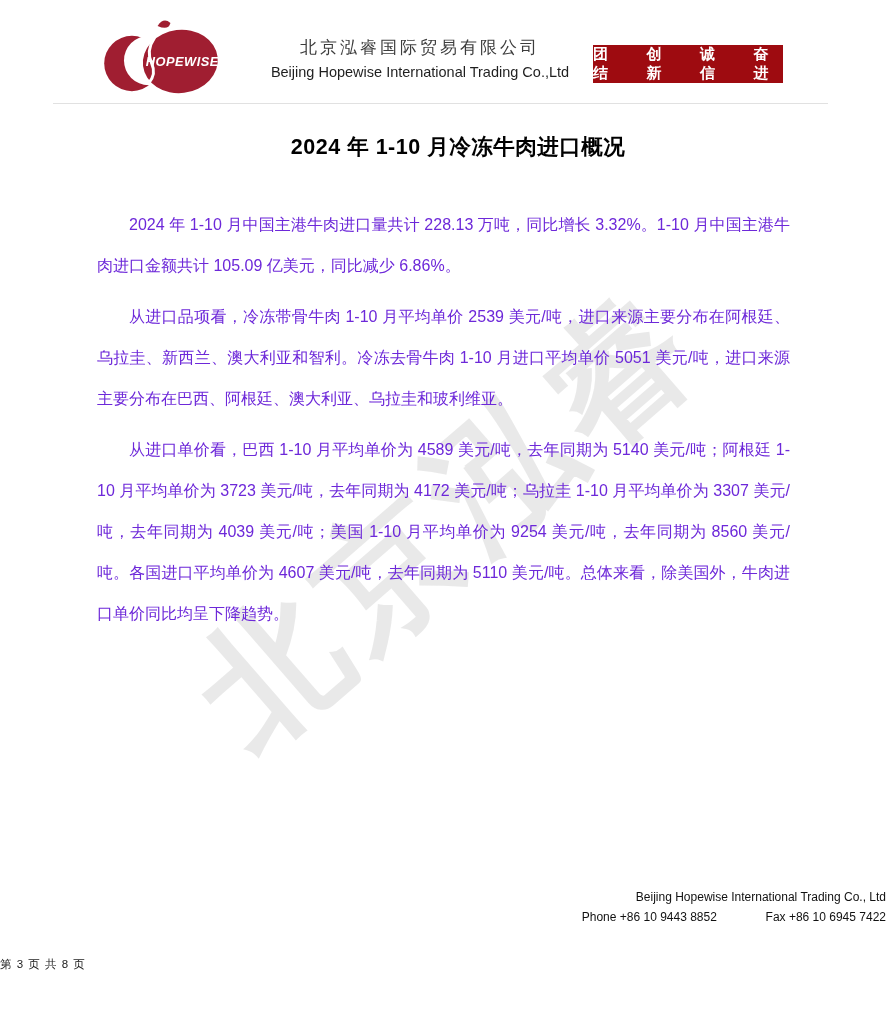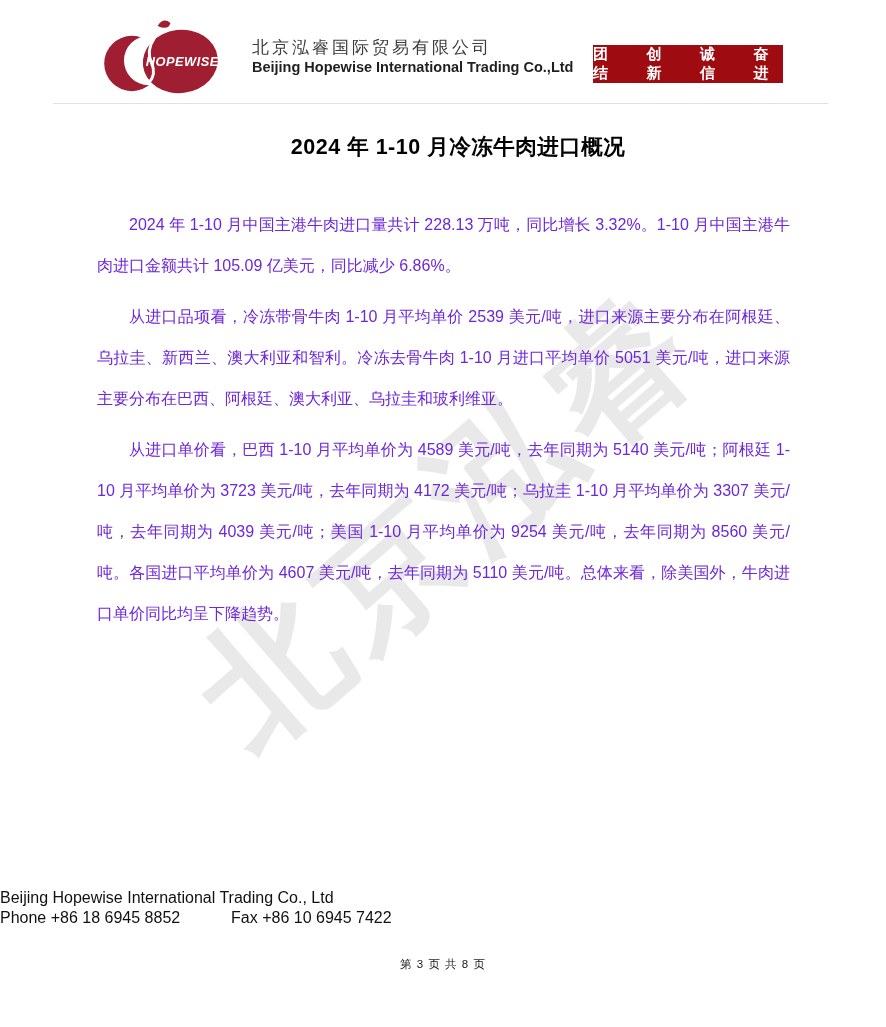--- a/index.html
+++ b/index.html
@@ -31,28 +31,29 @@
     z-index: 0;
     pointer-events: none;
     user-select: none;
   }
 
   
   .header { position: absolute; left: 0; top: 0; width: 100%; height: 96px; z-index: 1; }
   .logo { position: absolute; left: 103px; top: 16px; width: 124px; height: 86px; }
   .company-block {
     position: absolute; left: 252px; top: 36px; width: 336px;
-    text-align: left; z-index: 1;
+    text-align: center; z-index: 1;
   }
   .company-zh {
     font-family: "Liberation Serif", "DejaVu Serif", serif;
     font-size: 17px; letter-spacing: 3px; color: #3c3c3c;
   }
   .company-en {
-    font-size: 14.5px; font-weight: 700; color: #1f1f1f;
+    margin-top: 5px;
+    font-size: 14.5px; font-weight: 400; color: #1f1f1f;
   }
   .slogan-banner {
     position: absolute; right: 103px; top: 45px;
     width: 190px; height: 38px;
     display: flex; align-items: flex-start; justify-content: center; gap: 24px;
     color: #ffffff; font-size: 15px; font-weight: bold;
   }
   .header-divider {
     position: absolute; left: 53px; right: 58px; top: 103px;
     border-top: 1px solid #e1e1e1;
@@ -78,29 +79,28 @@
     font-size: 16px;
     line-height: 41px;
     text-align: justify;
     text-indent: 2em;
     color: #6d28d9;
   }
 
   
   .footer {
     position: absolute; left: 0; top: 888px; width: 100%;
-    text-align: left;
-    font-size: 16px; color: #111111; line-height: 19.5px;
+    text-align: right;
+    font-size: 12px; color: #111111; line-height: 19.5px;
     z-index: 1;
   }
   .footer .phone-fax-row span { display: inline-block; }
   .footer .phone-fax-gap { width: 42px; }
   .page-number {
     position: absolute; left: 0; top: 957px; width: 100%;
-    text-align: center;
     font-size: 11.5px; color: #222222; letter-spacing: 1px;
     z-index: 1;
   }
 </style>
 </head>
 <body>
 
 <div class="page">
 
   <div class="watermark">北京泓睿</div>
@@ -142,21 +142,21 @@
 
   <div class="doc-body">
     <p>2024 年 1-10 月中国主港牛肉进口量共计 228.13 万吨，同比增长 3.32%。1-10 月中国主港牛肉进口金额共计 105.09 亿美元，同比减少 6.86%。</p>
     <p>从进口品项看，冷冻带骨牛肉 1-10 月平均单价 2539 美元/吨，进口来源主要分布在阿根廷、乌拉圭、新西兰、澳大利亚和智利。冷冻去骨牛肉 1-10 月进口平均单价 5051 美元/吨，进口来源主要分布在巴西、阿根廷、澳大利亚、乌拉圭和玻利维亚。</p>
     <p>从进口单价看，巴西 1-10 月平均单价为 4589 美元/吨，去年同期为 5140 美元/吨；阿根廷 1-10 月平均单价为 3723 美元/吨，去年同期为 4172 美元/吨；乌拉圭 1-10 月平均单价为 3307 美元/吨，去年同期为 4039 美元/吨；美国 1-10 月平均单价为 9254 美元/吨，去年同期为 8560 美元/吨。各国进口平均单价为 4607 美元/吨，去年同期为 5110 美元/吨。总体来看，除美国外，牛肉进口单价同比均呈下降趋势。</p>
   </div>
 
   <div class="footer">
     <div>Beijing Hopewise International Trading Co., Ltd</div>
     <div class="phone-fax-row">
-      <span>Phone +86 18 6945 8852</span>
+      <span>Phone +86 10 9443 8852</span>
       <span class="phone-fax-gap"></span>
       <span>Fax +86 10 6945 7422</span>
     </div>
   </div>
 
   <div class="page-number">第 3 页 共 8 页</div>
 
 </div>
 
 </body></html>

